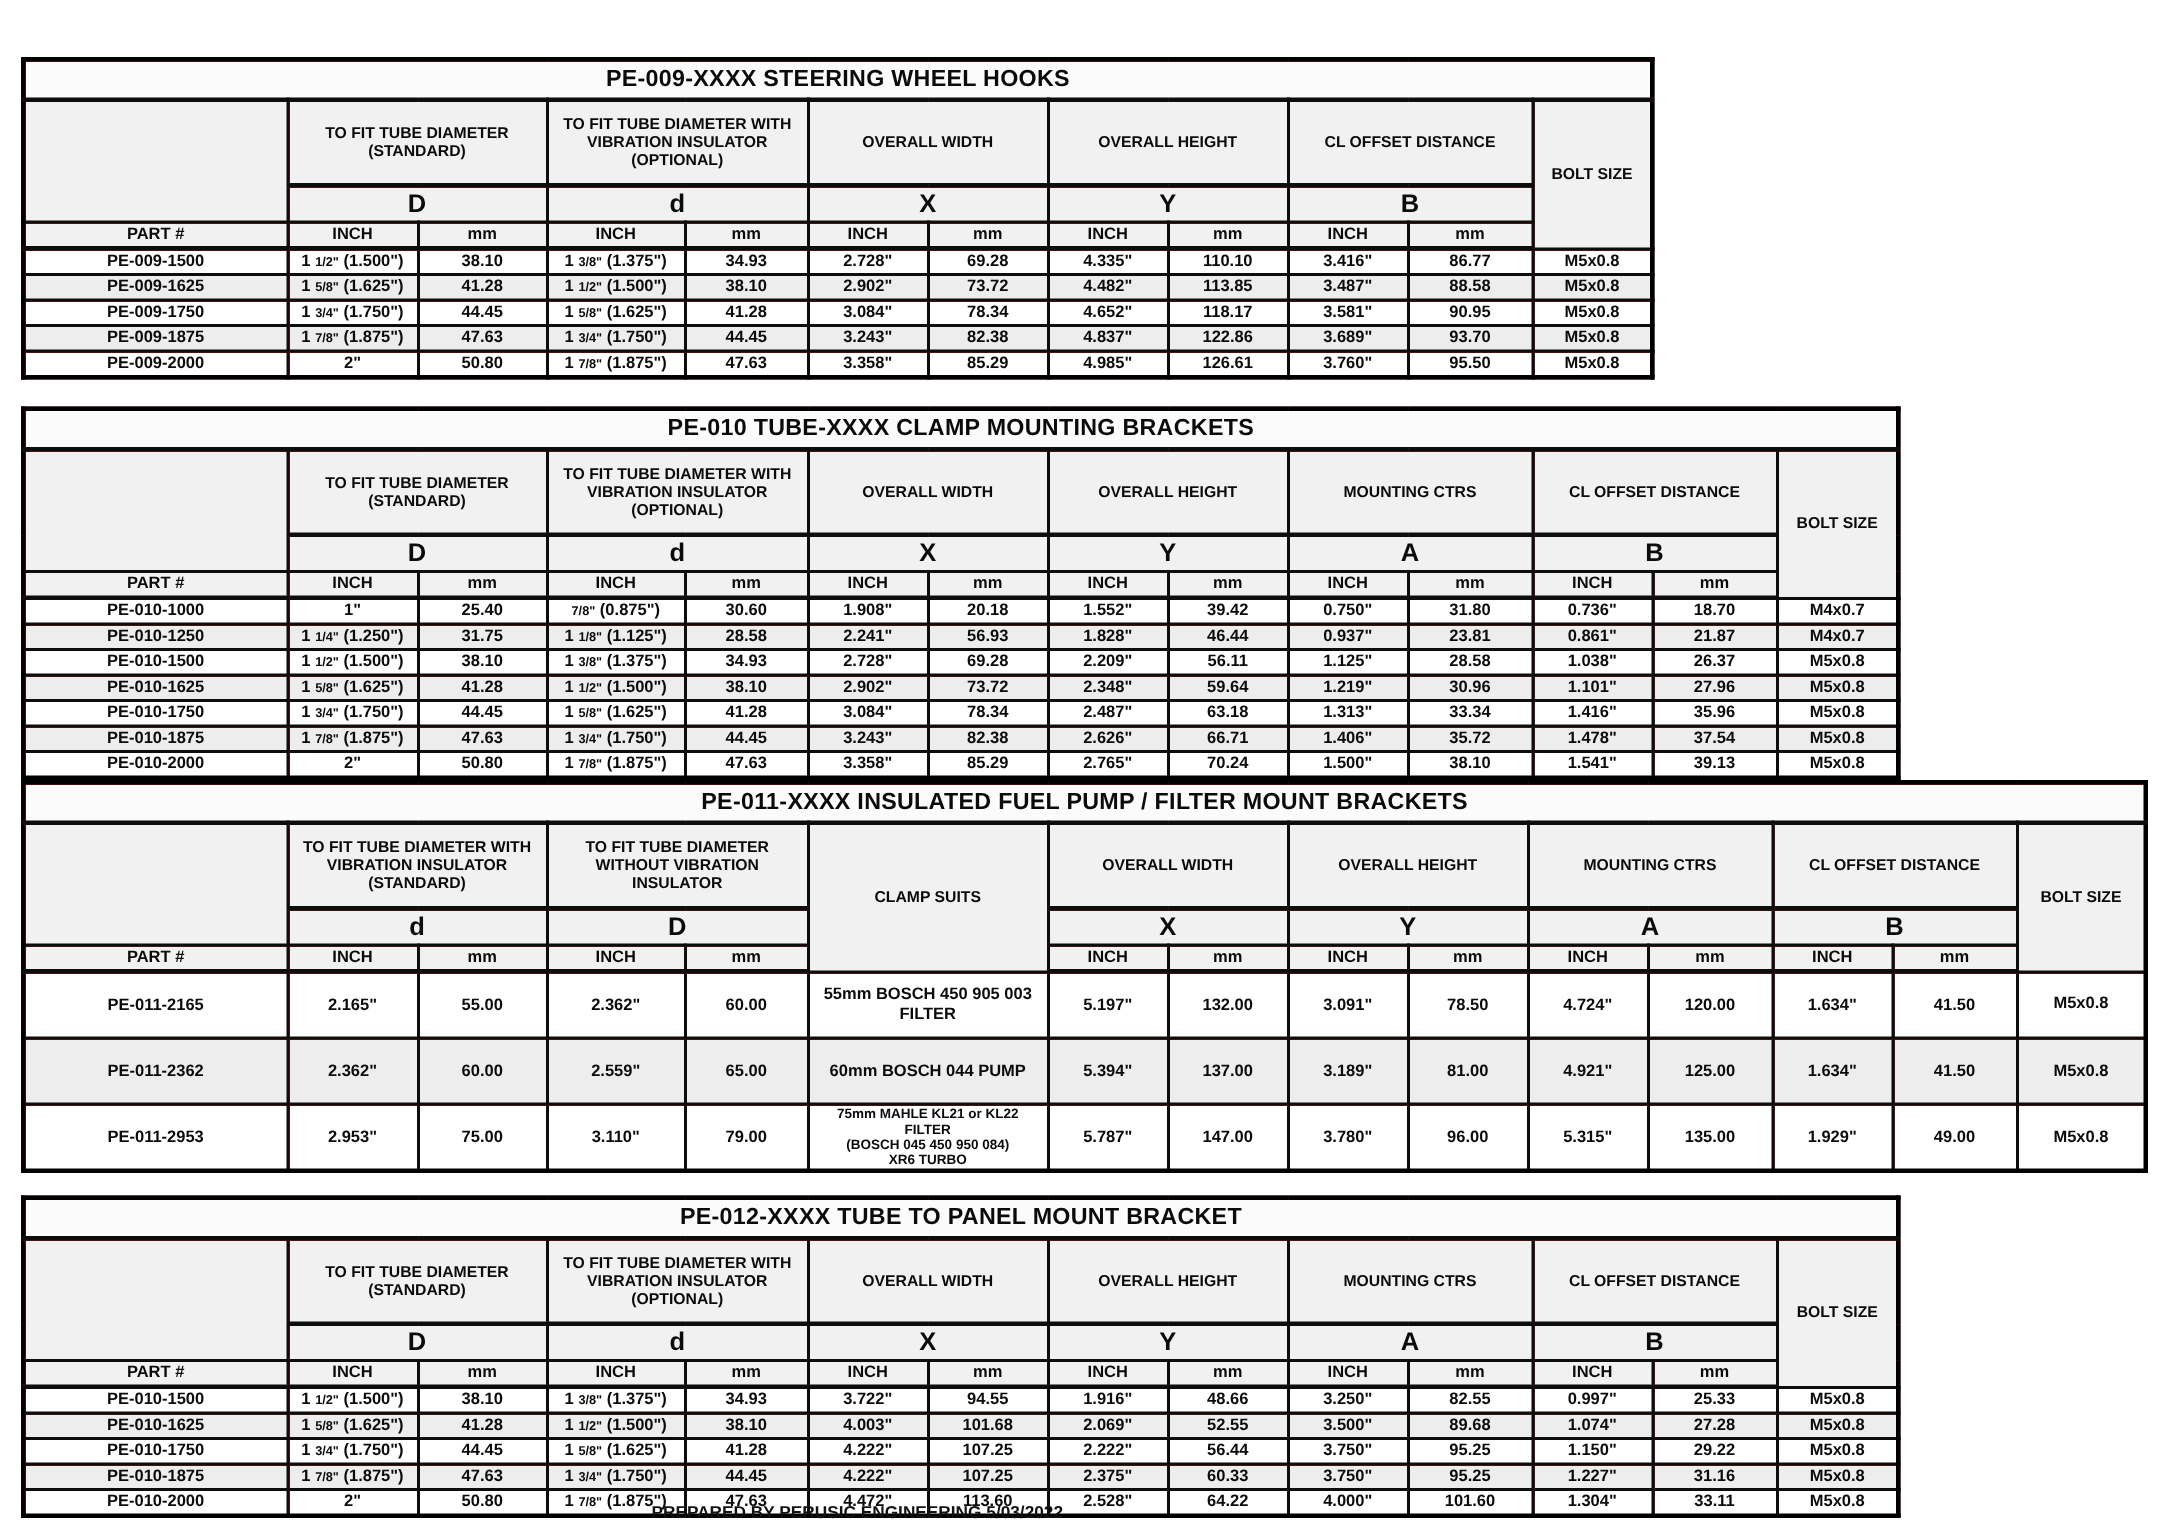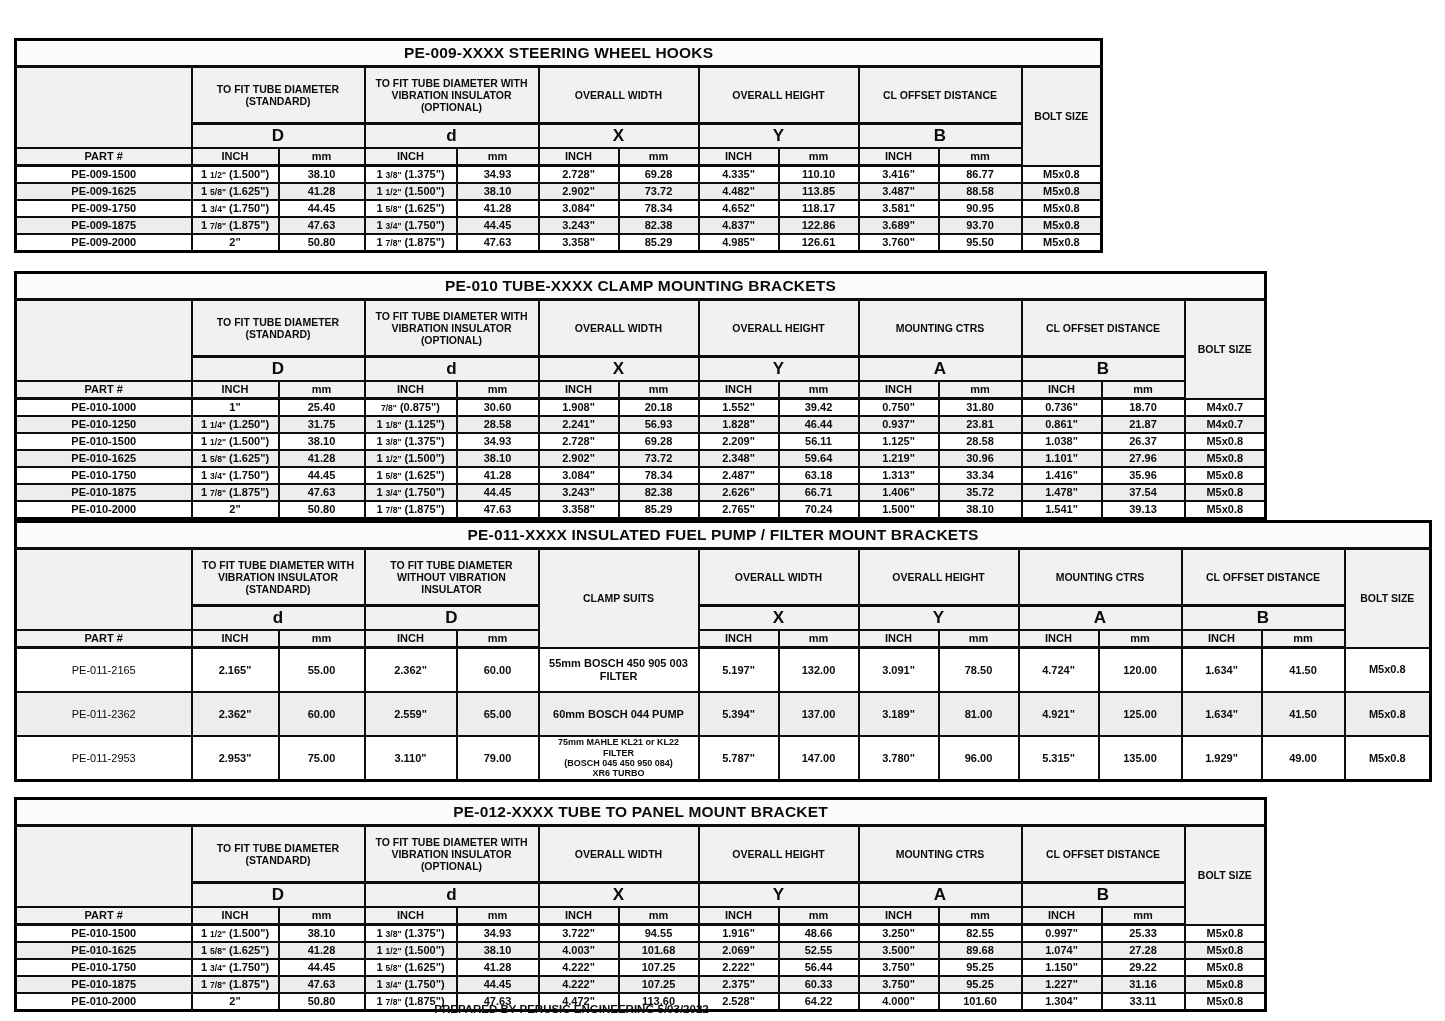--- a/index.html
+++ b/index.html
@@ -42,21 +42,21 @@
   
   tr.colhead-row td{
     height:15px;font-size:11px;font-weight:700;
     background:#f1f1f1;border-bottom-width:3px;
   }
   
   tr.data-row td{height:15px;background:#fff;}
   tr.data-row.alt td{background:#ededed;}
   tr.data-row td.val,tr.data-row td.bolt{font-weight:700;}
   tr.data-row td.part{font-weight:700;}
-  table.spec.bold-part tr.data-row td.part{font-weight:400;}
+  table.spec.bold-part tr.data-row td.part{font-weight:700;}
   table.spec td .frac{font-size:8.5px;font-weight:inherit;}
   
   #tbl-pe011 tr.data-row td{height:42px;}
   td.clamp-cell{font-weight:700;font-size:10.5px;white-space:pre-line;}
   td.clamp-cell.clamp-small{font-size:9px;}
 
   .tgap1{margin-top:38px;}
   .tgap2{margin-top:18px;}
   .tgap3{margin-top:0;}
   .tgap4{margin-top:15px;}

